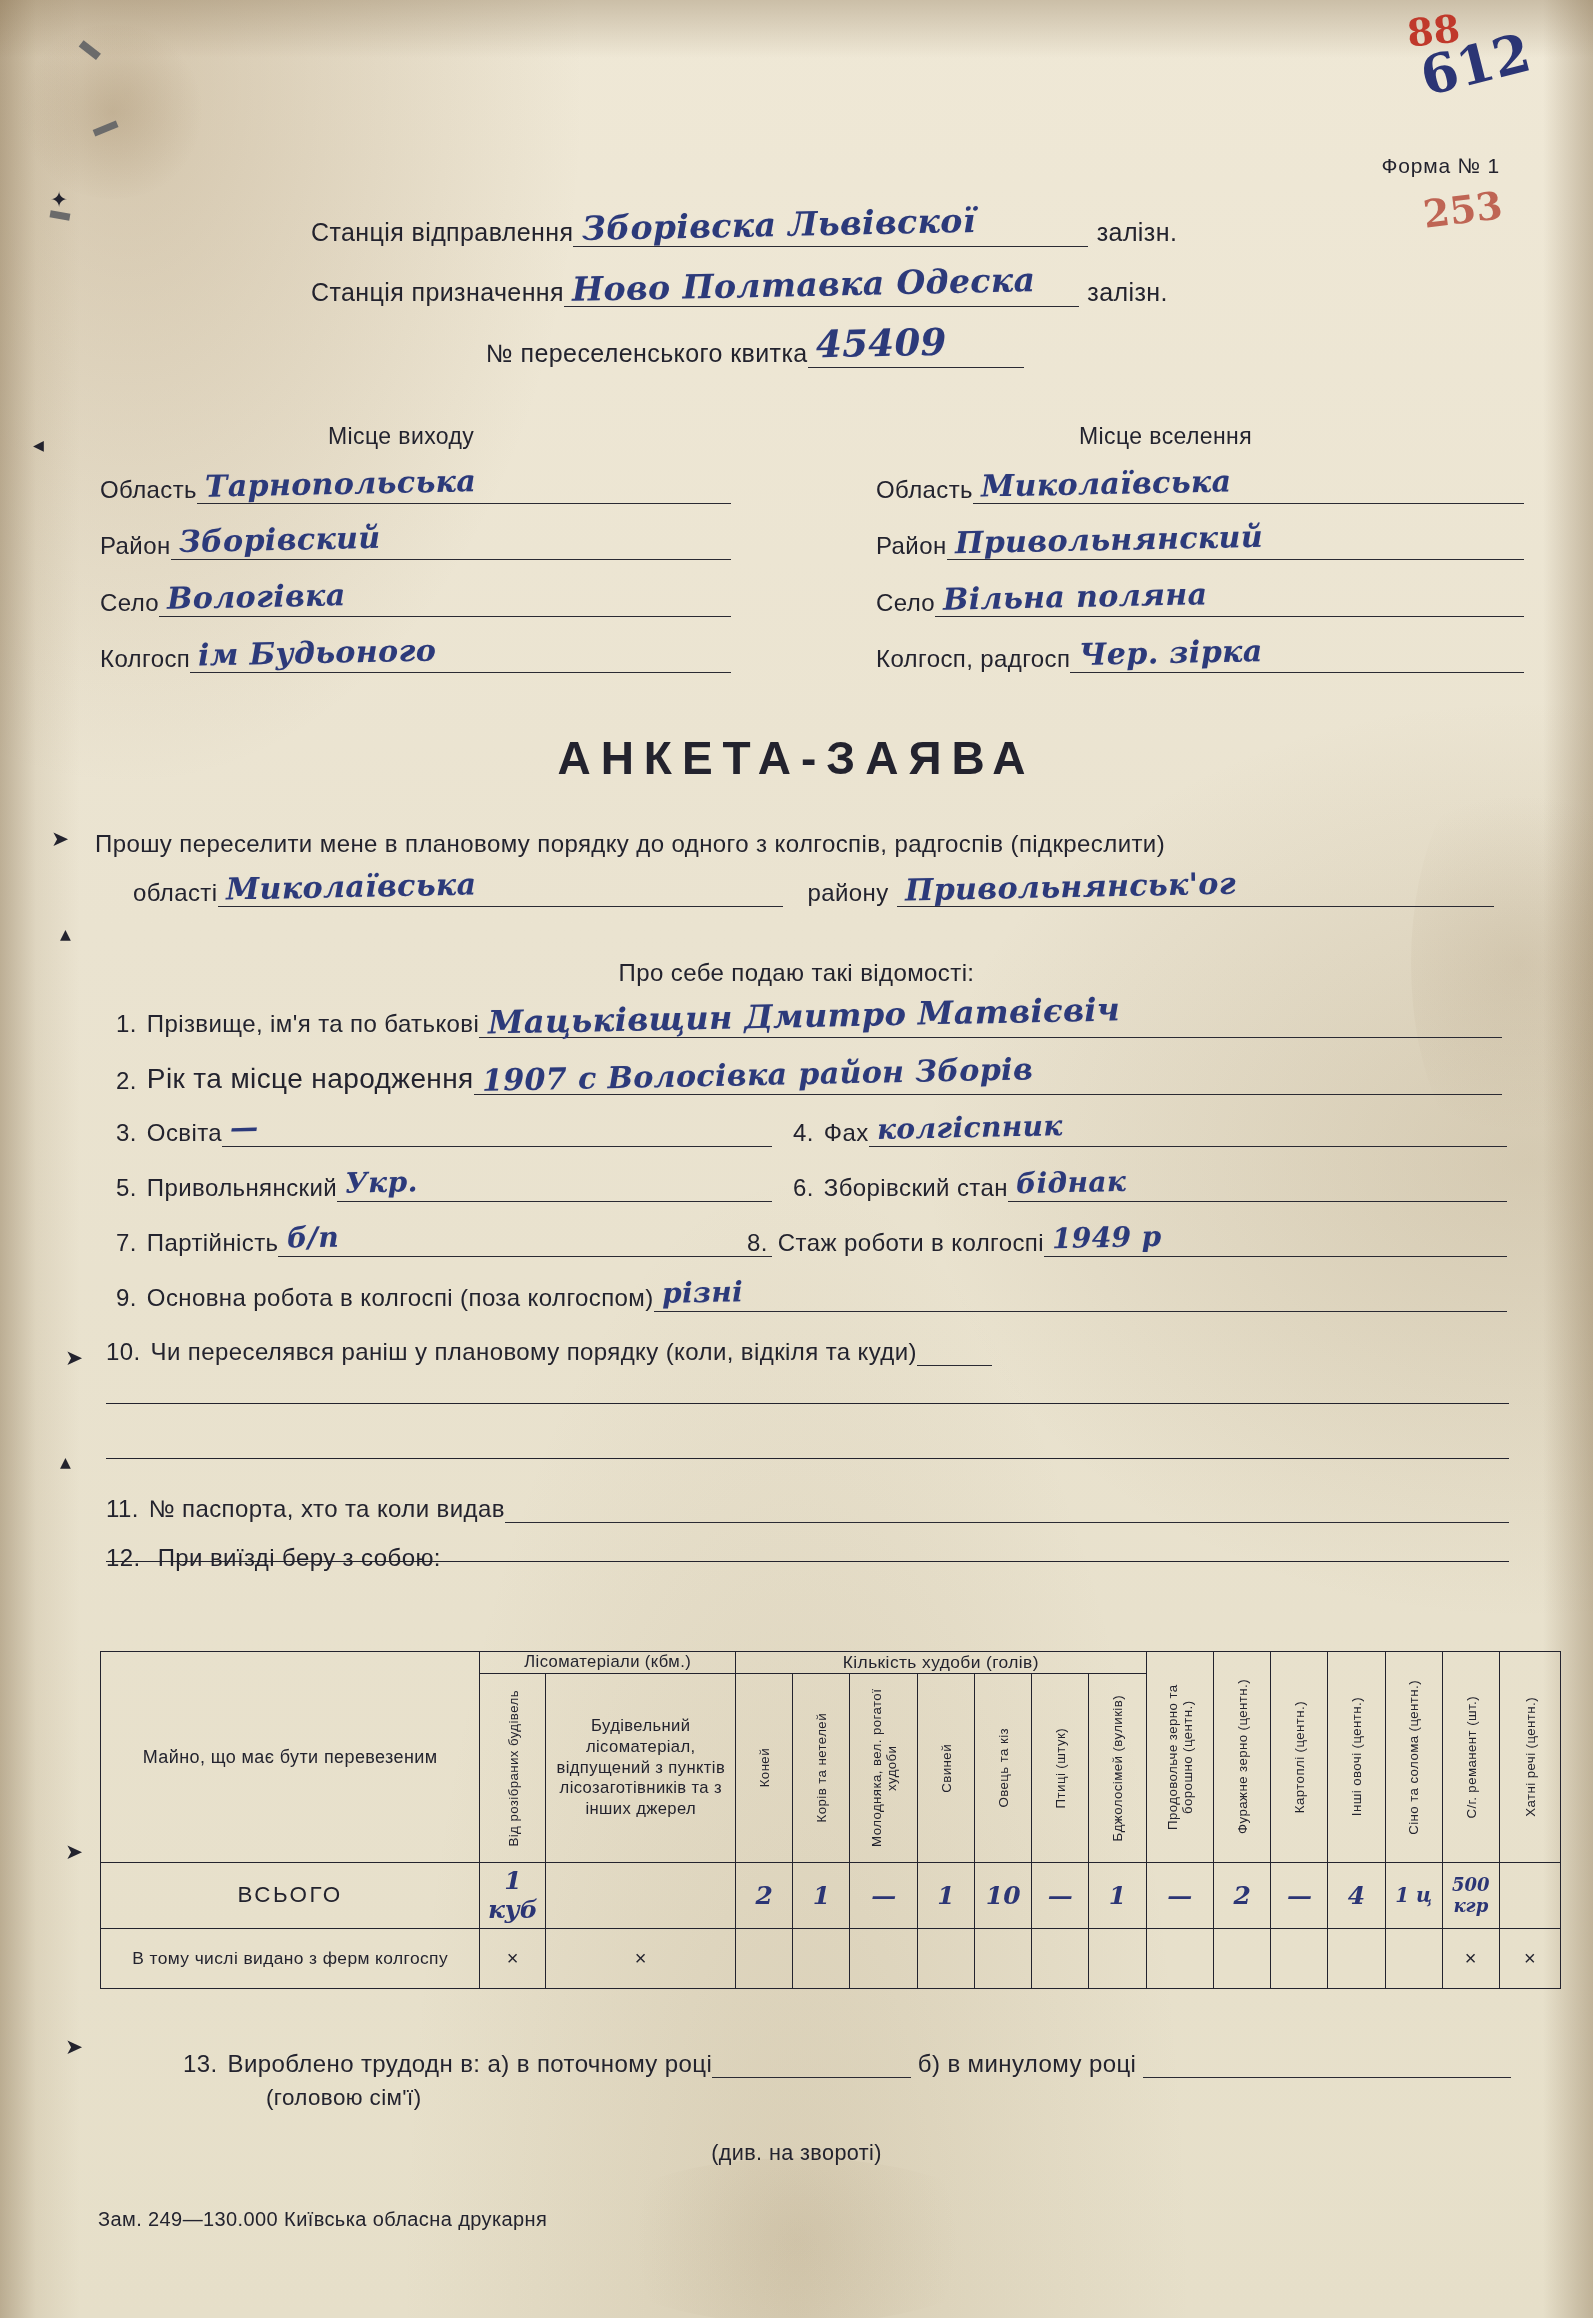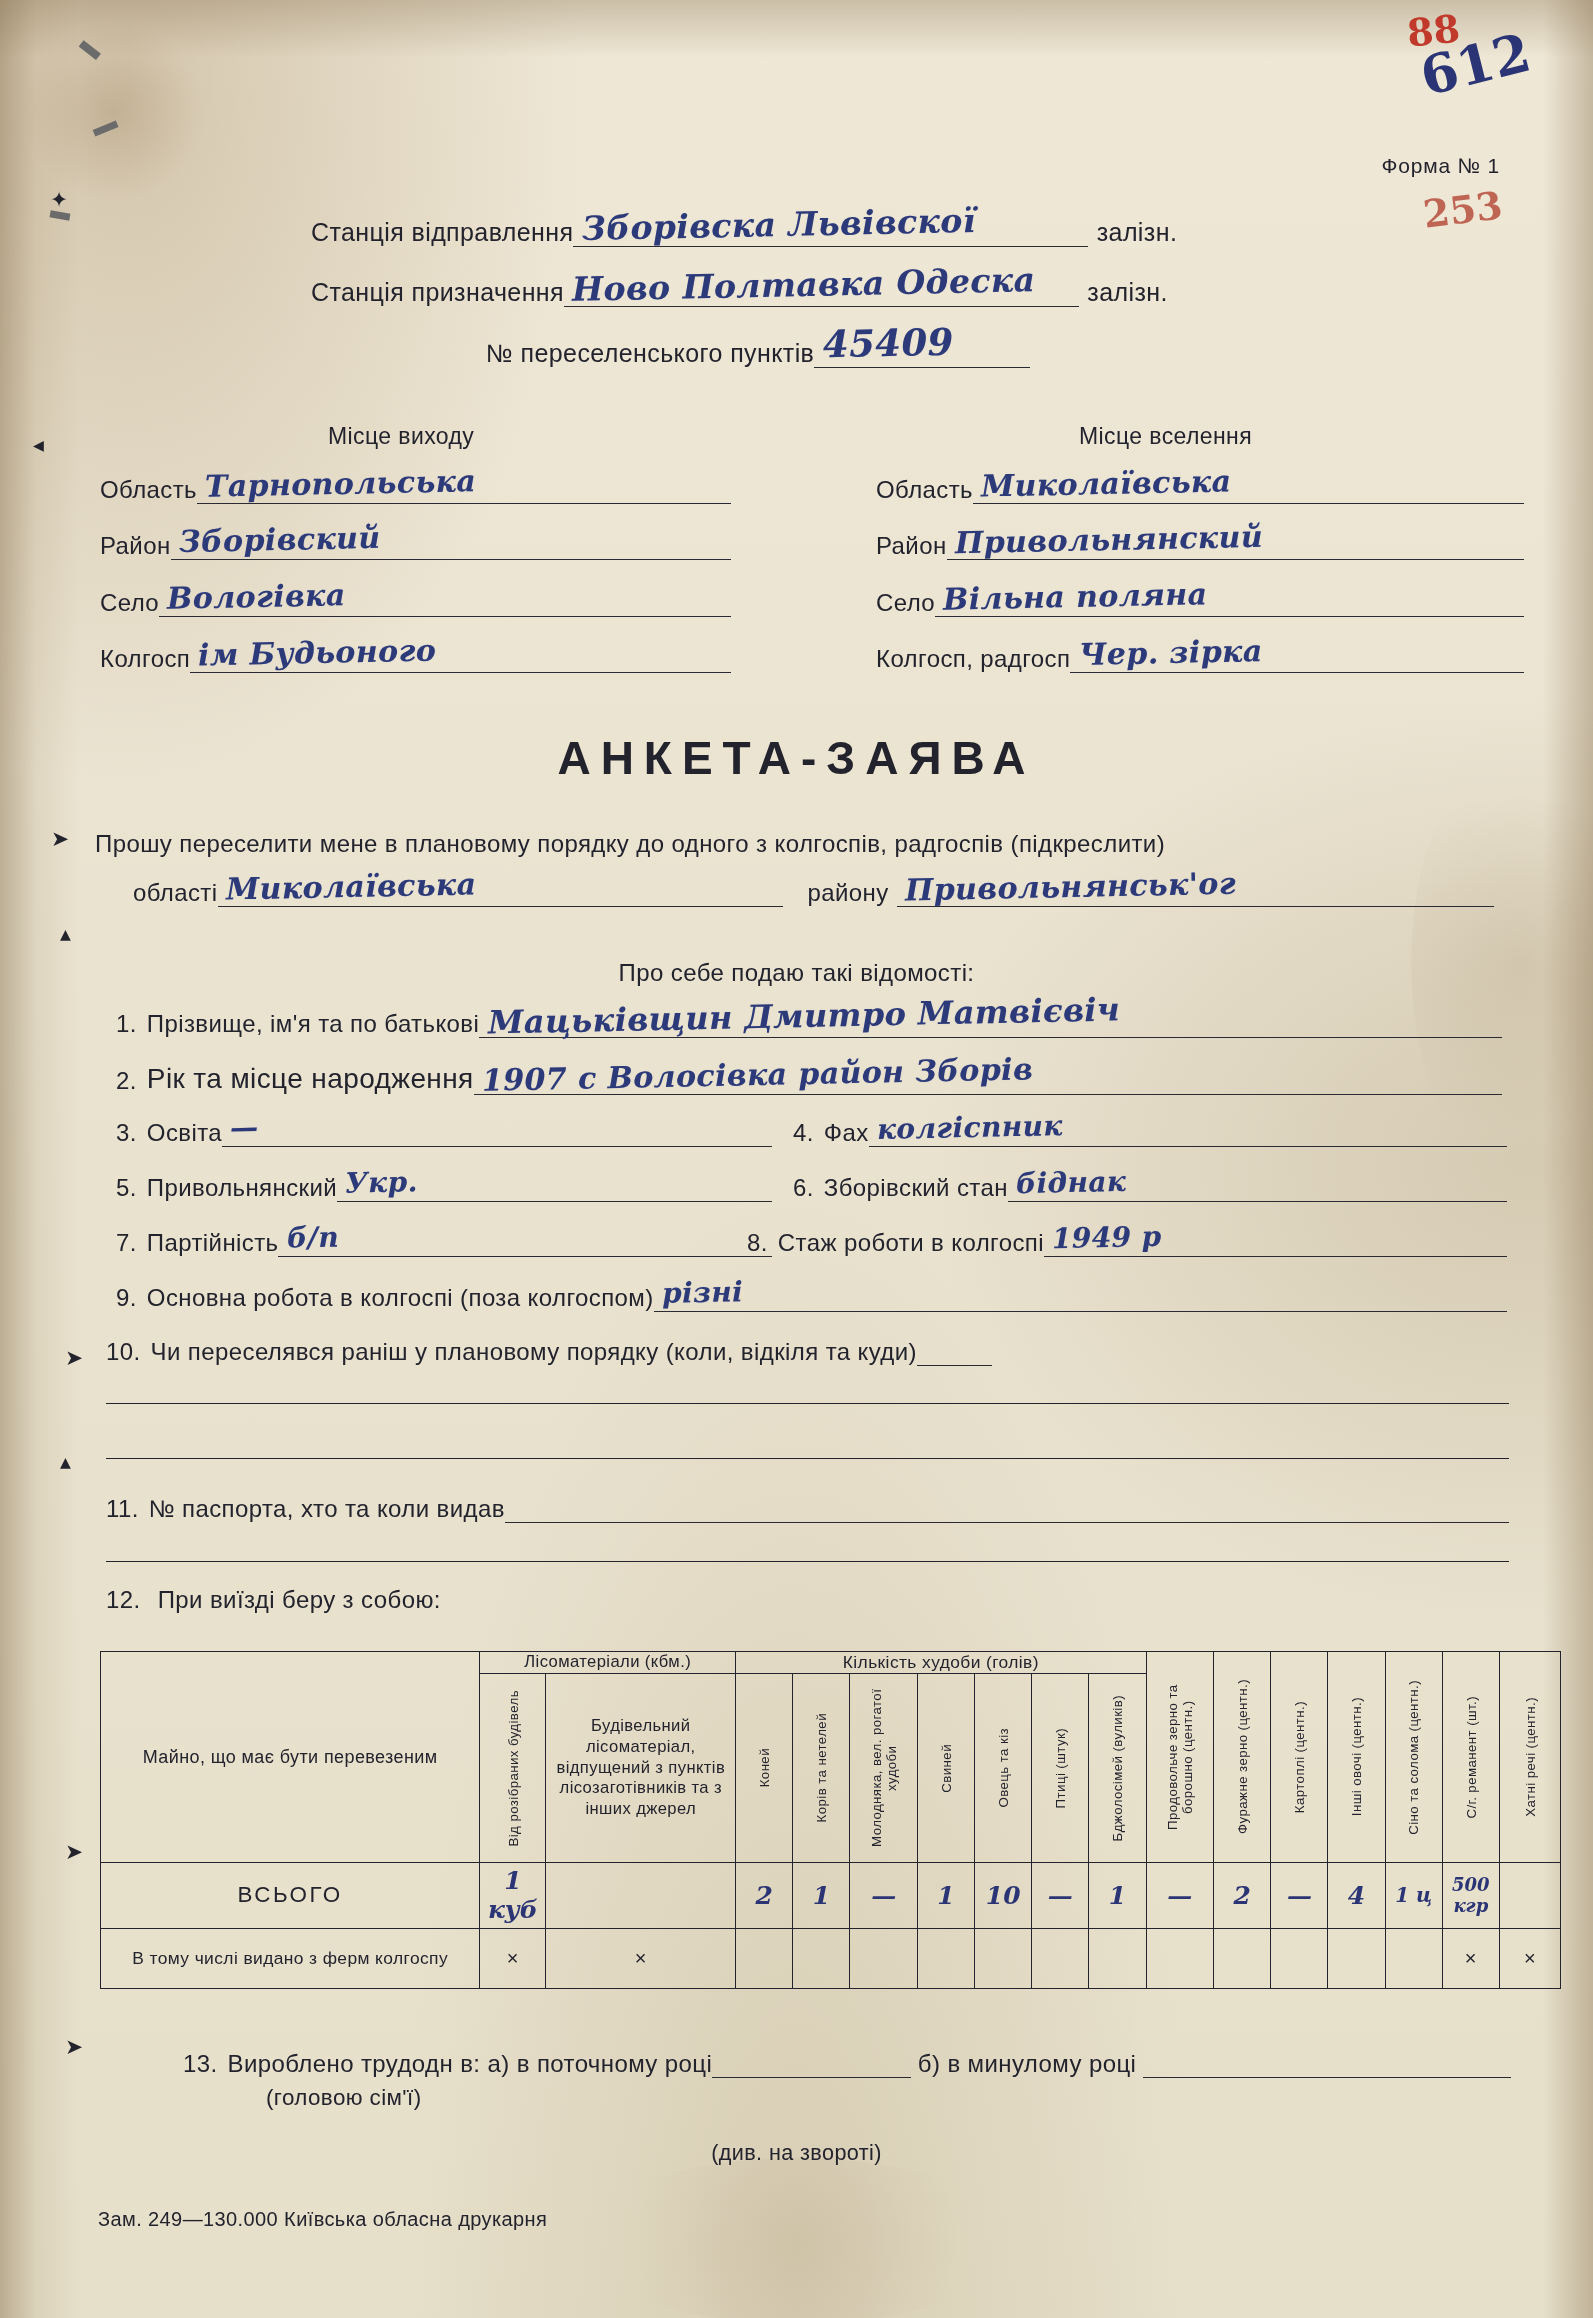--- a/index.html
+++ b/index.html
@@ -189,21 +189,21 @@
 
     <div class="row" style="left:311px; top:278px; width:1179px;">
       <span class="lbl print" style="font-size:25px;">Станція призначення</span>
       <span class="fill" style="max-width:515px;">
         <span class="hand" style="font-size:33px;">Ново Полтавка Одеска</span>
       </span>
       <span class="lbl print" style="font-size:25px; padding-left:8.3px;">залізн.</span>
     </div>
 
     <div class="row" style="left:486px; top:339px; width:664px;">
-      <span class="lbl print" style="font-size:25px;">№ переселенського пунктів</span>
+      <span class="lbl print" style="font-size:25px;">№ переселенського квитка</span>
       <span class="fill" style="max-width:216px;">
         <span class="hand" style="font-size:37px;">45409</span>
       </span>
     </div>
 
     <div class="print" style="position:absolute; left:328px; top:423px; font-size:23px;">Місце виходу</div>
     <div class="print" style="position:absolute; left:1079px; top:423px; font-size:23px;">Місце вселення</div>
 
     <div class="row" style="left:100px; top:475px; width:631px;">
       <span class="lbl print" style="font-size:24px;">Область</span>
@@ -353,21 +353,21 @@
 
     <div class="row" style="left:106px; top:1494px; width:1403px;">
       <span class="lbl print" style="font-size:24px;">11.</span>
       <span class="lbl print" style="font-size:24px; padding-left:10px;">№ паспорта, хто та коли видав</span>
       <span class="fill">
         <span class="hand" style="font-size:28px;"></span>
       </span>
     </div>
     <div style="position:absolute; left:106px; top:1561px; width:1403px; border-bottom:1.7px solid #23232e;"></div>
 
-    <div style="position:absolute; left:106px; top:1586px; font-size:24px;" class="print">
+    <div style="position:absolute; left:106px; top:1544px; font-size:24px;" class="print">
       <span>12.</span>
       <span style="padding-left:10px;">При виїзді беру з собою:</span>
     </div>
 
     <div class="arrow" style="left:51px; top:826px;">➤</div>
     <div class="arrow" style="left:60px; top:921px;">▴</div>
     <div class="arrow" style="left:65px; top:1345px;">➤</div>
     <div class="arrow" style="left:60px; top:1449px;">▴</div>
     <div class="arrow" style="left:65px; top:1839px;">➤</div>
     <div class="arrow" style="left:65px; top:2034px;">➤</div>

